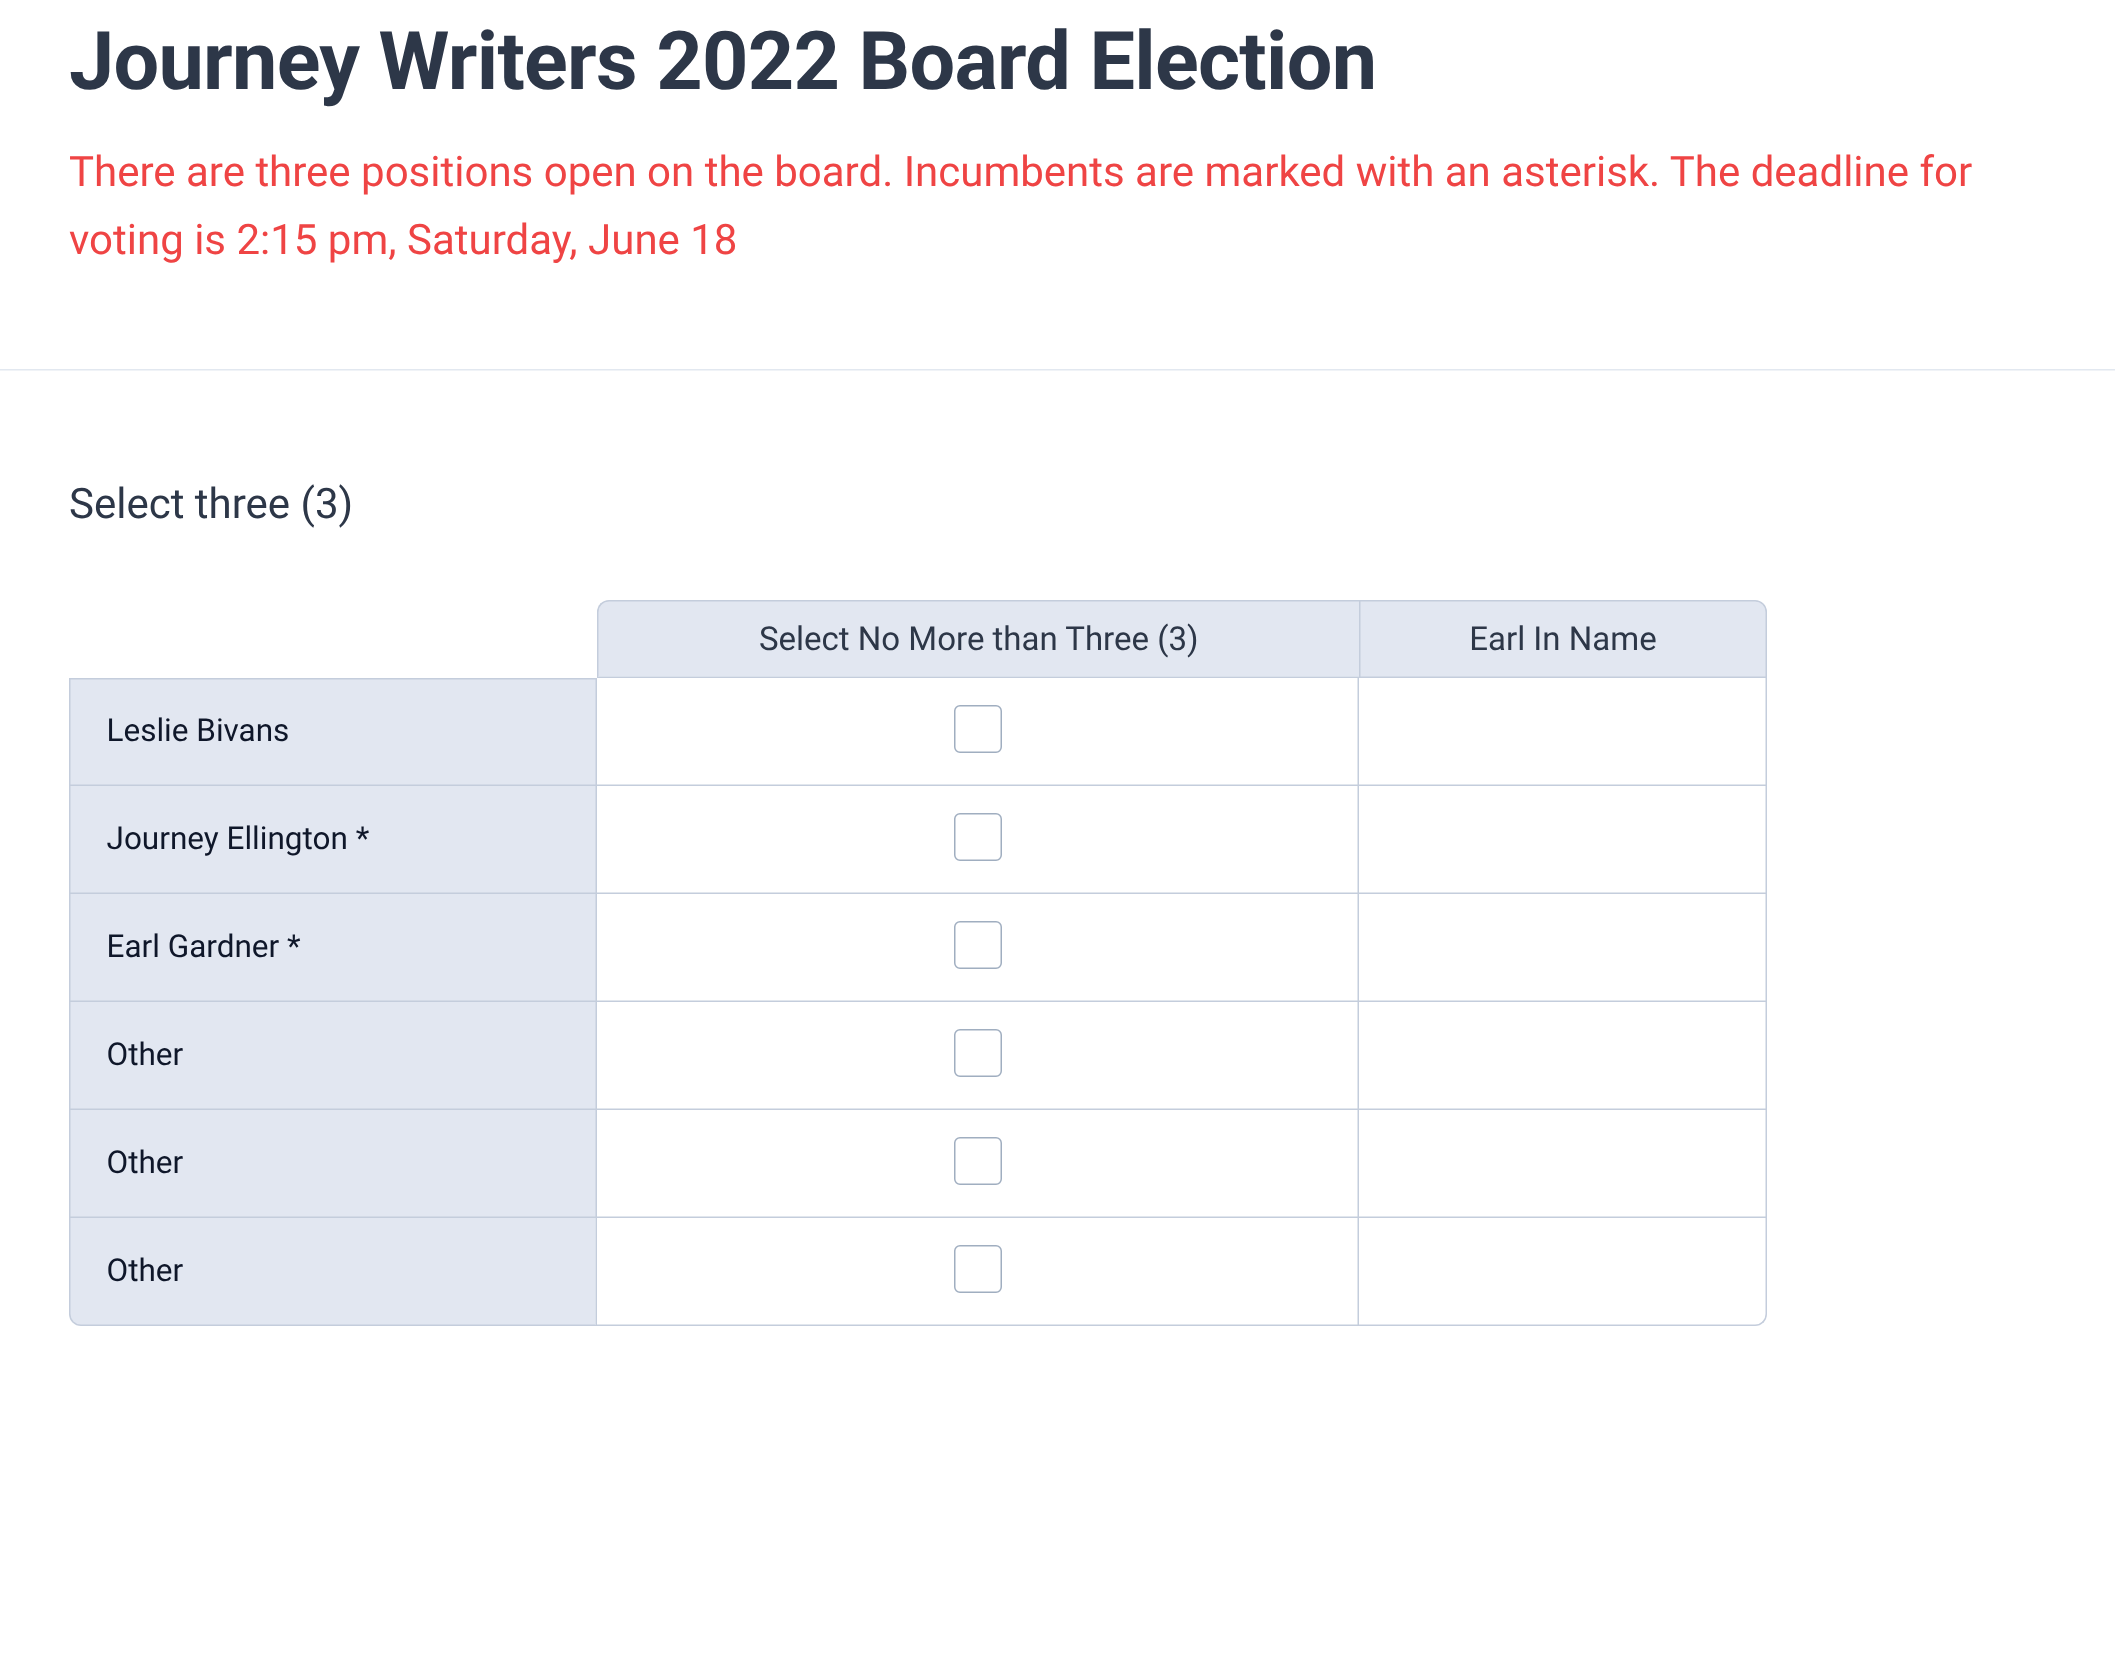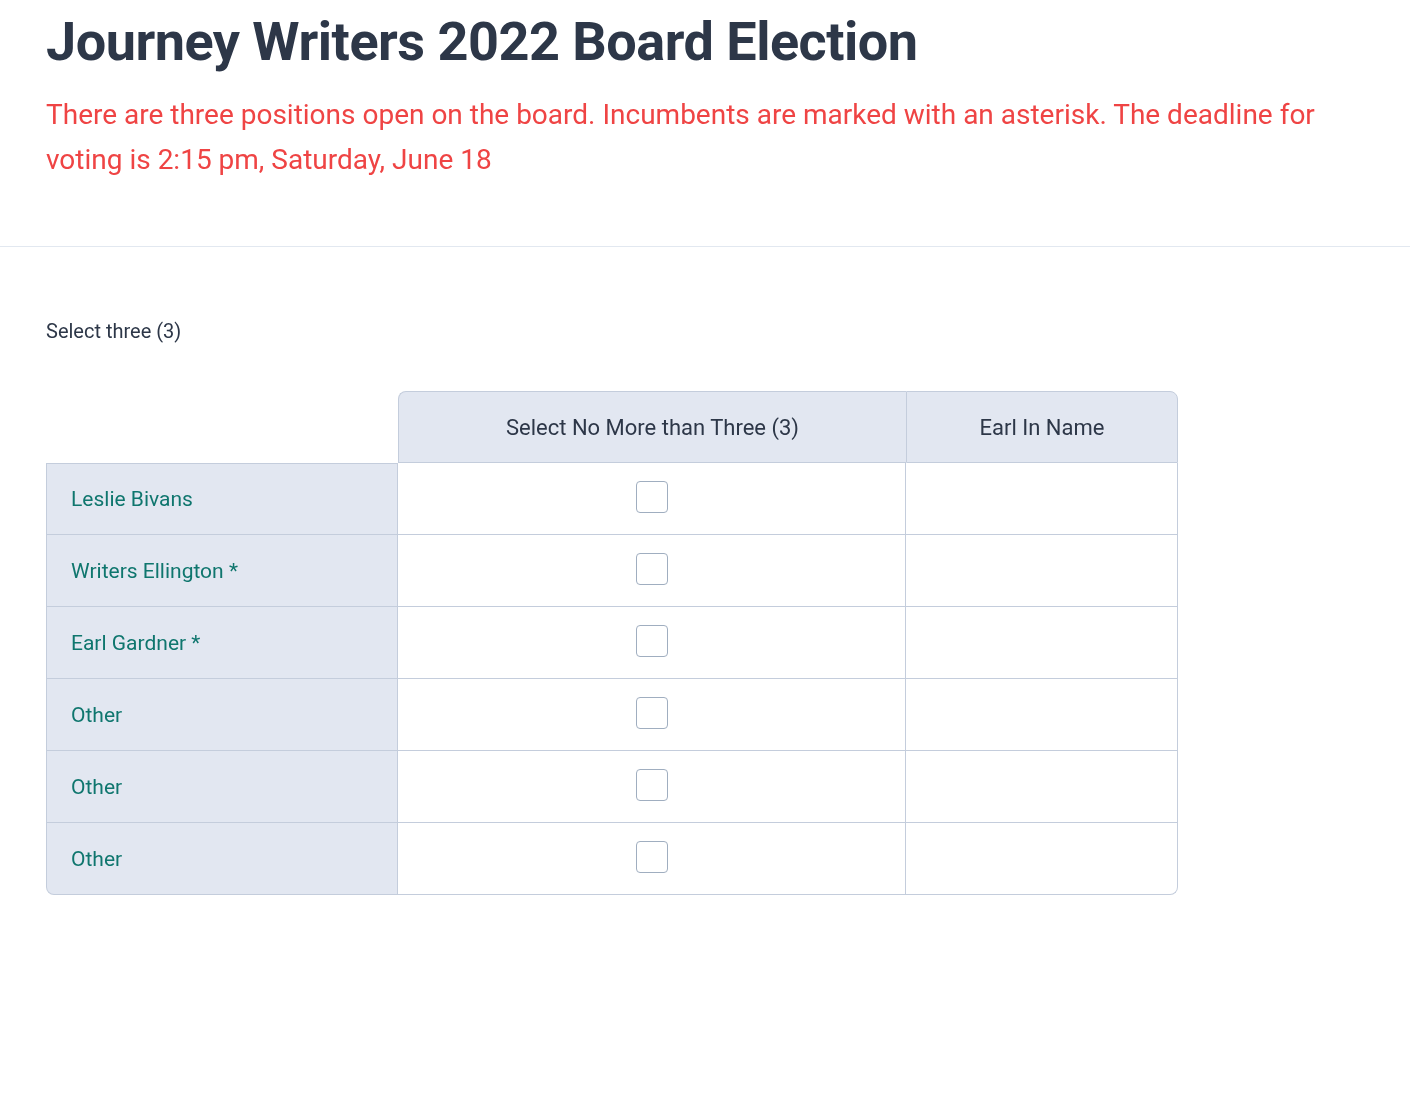--- a/index.html
+++ b/index.html
@@ -35,21 +35,21 @@
     }
     .divider {
       border: none;
       border-top: 1px solid #e2e8f0;
       width: 100%;
     }
     .form-section {
       padding: 72px 46px 0 46px;
     }
     .instruction-text {
-      font-size: 20px;
+      font-size: 28px;
       color: #2d3748;
     }
     .table-wrap {
       margin-top: 48px;
     }
     table {
       border-collapse: separate;
       border-spacing: 0;
       width: 1132px;
     }
@@ -60,40 +60,40 @@
       width: 352px;
       border: none;
       background: transparent;
     }
     th.col-header {
       background: #e2e7f1;
       border: 1px solid #c4cddc;
       font-size: 22px;
       font-weight: 400;
       color: #2d3748;
-      height: 72px;
+      height: 52px;
       vertical-align: middle;
       text-align: center;
     }
     th.col-header.first {
       width: 508px;
       border-top-left-radius: 8px;
       border-right: none;
     }
     th.col-header.last {
       width: 272px;
       border-top-right-radius: 8px;
     }
     td.row-header {
       background: #e2e7f1;
       border: 1px solid #c4cddc;
       border-top: none;
       font-size: 21px;
       font-weight: 400;
-      color: #0f766e;
+      color: #0f172a;
       padding-left: 24px;
       height: 72px;
       vertical-align: middle;
     }
     tr:first-child + tr td.row-header {
       border-top: 1px solid #c4cddc;
     }
     tr:last-child td.row-header {
       border-bottom-left-radius: 8px;
     }
@@ -153,21 +153,21 @@
           <th class="col-header first">Select No More than Three (3)</th>
           <th class="col-header last">Earl In Name</th>
         </tr>
 
         <tr>
           <td class="row-header">Leslie Bivans</td>
           <td class="cell"><span class="checkbox"></span></td>
           <td class="cell last"><input class="write-in-input" value="" style=""></td>
         </tr>
         <tr>
-          <td class="row-header">Writers Ellington *</td>
+          <td class="row-header">Journey Ellington *</td>
           <td class="cell"><span class="checkbox"></span></td>
           <td class="cell last"><input class="write-in-input" value="" style=""></td>
         </tr>
         <tr>
           <td class="row-header">Earl Gardner *</td>
           <td class="cell"><span class="checkbox"></span></td>
           <td class="cell last"><input class="write-in-input" value="" style=""></td>
         </tr>
         <tr>
           <td class="row-header">Other</td>

